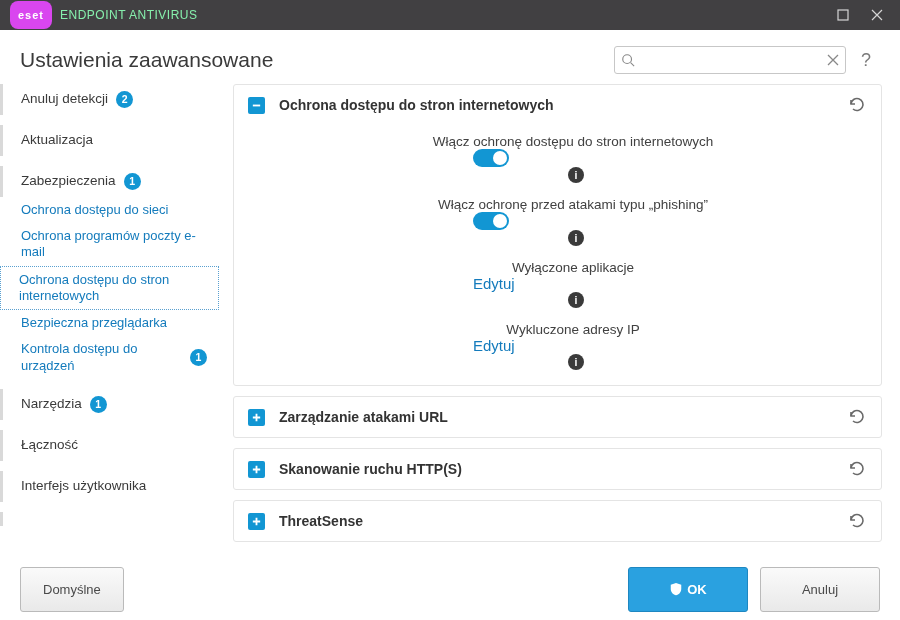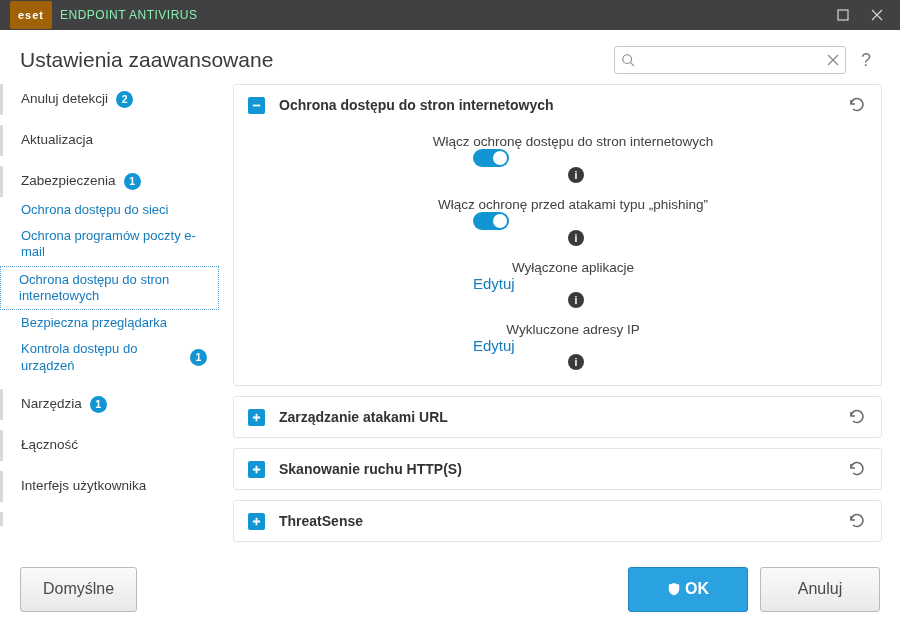--- a/index.html
+++ b/index.html
@@ -1,20 +1,20 @@
 <!DOCTYPE html>
 <html><head>
 <meta charset="utf-8">
 <style>
   * { box-sizing: border-box; margin: 0; padding: 0; font-family: "Segoe UI", Arial, sans-serif; }
   body { width: 900px; height: 620px; overflow: hidden; background: #fff; }
 
   
   .titlebar { height: 30px; background: #414042; display: flex; align-items: center; color: #e0e0e0; font-size: 12px; padding: 0 6px 0 10px; }
-  .brand-box { background: #a16207; color: #fff; font-weight: 700; letter-spacing: 1px; padding: 8px 8px; border-radius: 2px; font-size: 11px; }
+  .brand-box { background: #d946ef; color: #fff; font-weight: 700; letter-spacing: 1px; padding: 8px 8px; border-radius: 8px; font-size: 11px; }
   .brand-text { margin-left: 8px; color: #86efac; letter-spacing: 0.5px; font-size: 12px; }
   .titlebar-spacer { flex: 1; }
   .win-btn { width: 34px; height: 30px; display: flex; align-items: center; justify-content: center; color: #d5d5d5; cursor: pointer; }
   .win-btn svg { width: 12px; height: 12px; stroke: currentColor; fill: none; stroke-width: 1.2; }
 
   
   .header { display: flex; align-items: center; padding: 16px 20px 10px 20px; }
   .header h1 { font-size: 21px; font-weight: 400; color: #3a3a3a; flex: 1; }
   .searchbox { position: relative; width: 232px; height: 28px; border: 1px solid #c7c7c7; border-radius: 3px; display: flex; align-items: center; background: #fff; }
   .searchbox .mag { position: absolute; left: 6px; width: 14px; height: 14px; color: #888; }
@@ -44,21 +44,21 @@
   .row .lbl { flex: 1; }
   .row .ctrl { width: 200px; display: flex; align-items: center; }
   .row .info { width: 22px; display:flex; justify-content:flex-end; }
   .info-i { width: 16px; height: 16px; border-radius: 50%; background: #3a3a3a; color: #fff; display: flex; align-items: center; justify-content: center; font-size: 10.5px; font-weight: 700; cursor: pointer; }
   .switch { width: 36px; height: 18px; border-radius: 10px; background: #1296d3; position: relative; cursor: pointer; }
   .switch::after { content: ""; position: absolute; right: 2px; top: 2px; width: 14px; height: 14px; background: #fff; border-radius: 50%; }
   .link-action { color: #147bbc; font-size: 15px; cursor: pointer; }
 
   
   .footer { position: absolute; bottom: 0; left: 0; right: 0; height: 62px; display: flex; align-items: center; padding: 0 20px; background: #fff; }
-  .btn { height: 45px; border: 1px solid #bababa; background: linear-gradient(#fafafa,#e9e9e9); color: #4a4a4a; font-size: 16px; padding: 0 22px; border-radius: 3px; cursor: pointer; display: inline-flex; align-items: center; justify-content: center; }
+  .btn { height: 45px; border: 1px solid #bababa; background: linear-gradient(#fafafa,#e9e9e9); color: #4a4a4a; font-size: 13px; padding: 0 22px; border-radius: 3px; cursor: pointer; display: inline-flex; align-items: center; justify-content: center; }
   .btn.primary { background: #2aa1e0; border-color: #1e87c1; color: #fff; font-weight: 600; min-width: 120px; }
   .btn.primary svg { width: 14px; height: 14px; fill: #fff; margin-right: 4px; }
   .btn.cancel { min-width: 120px; }
   .footer-spacer { flex: 1; }
 </style>
 </head>
 <body>
 
 <div class="titlebar">
   <span class="brand-box">eset</span>

